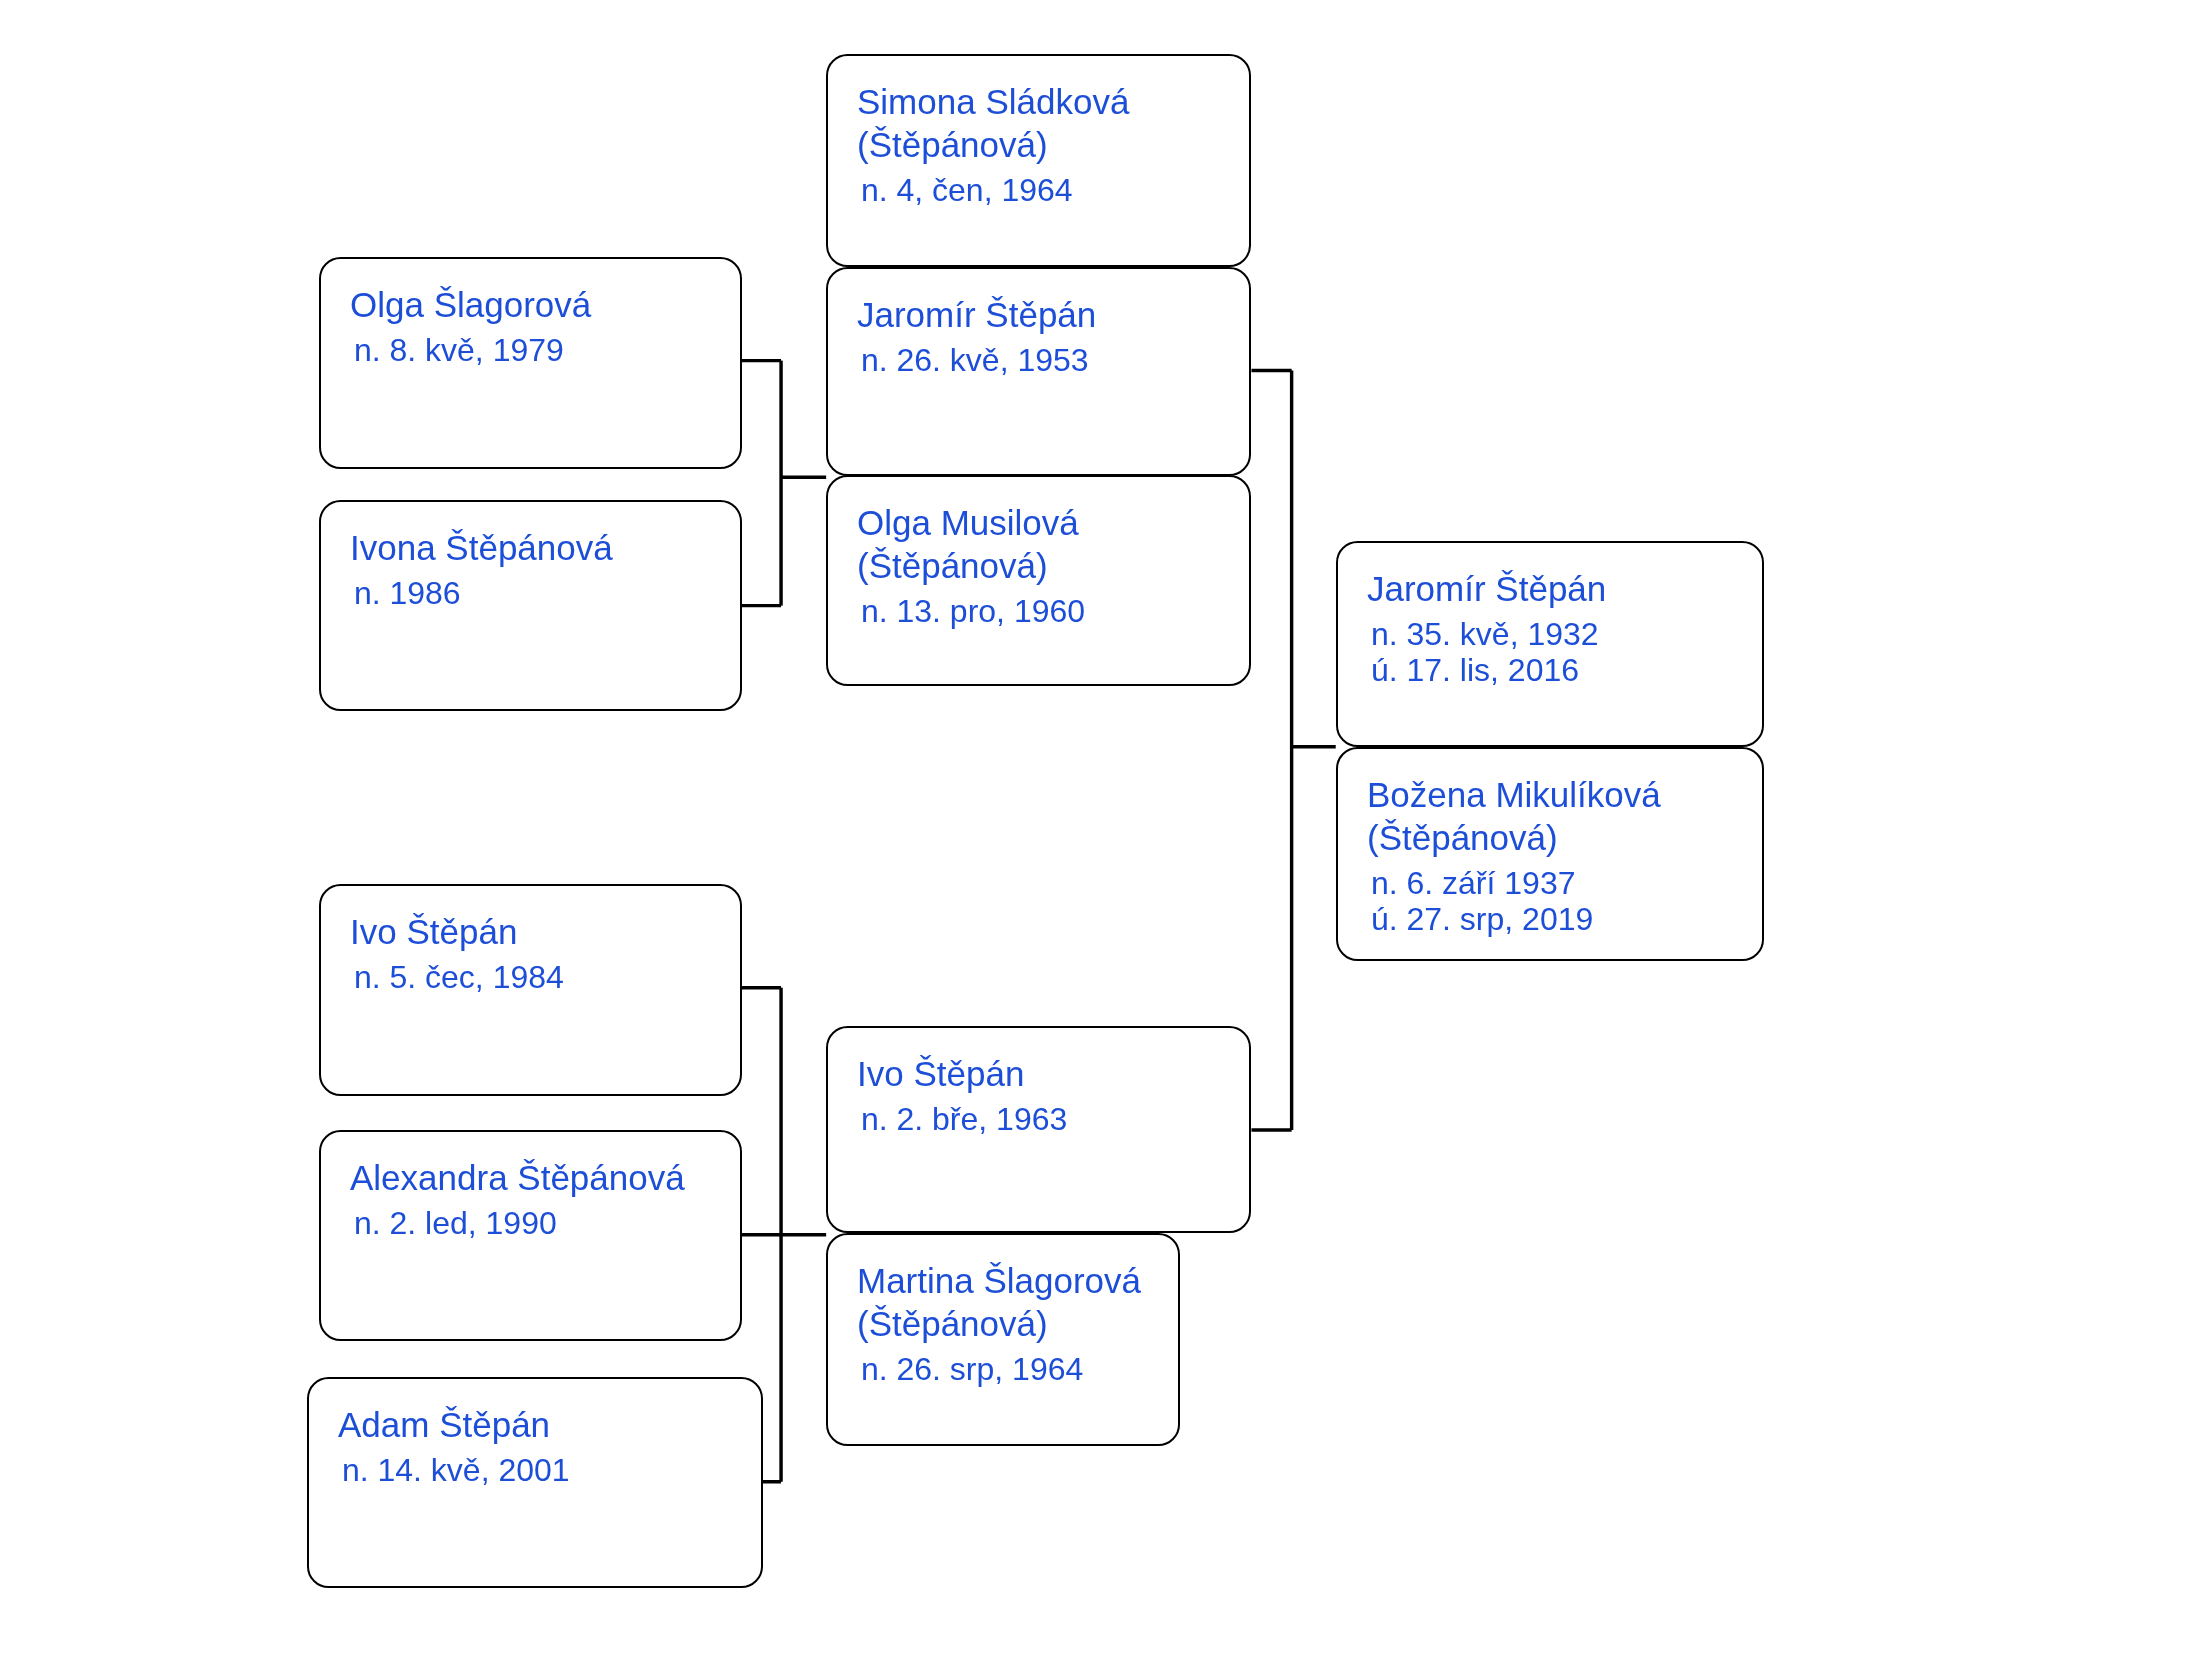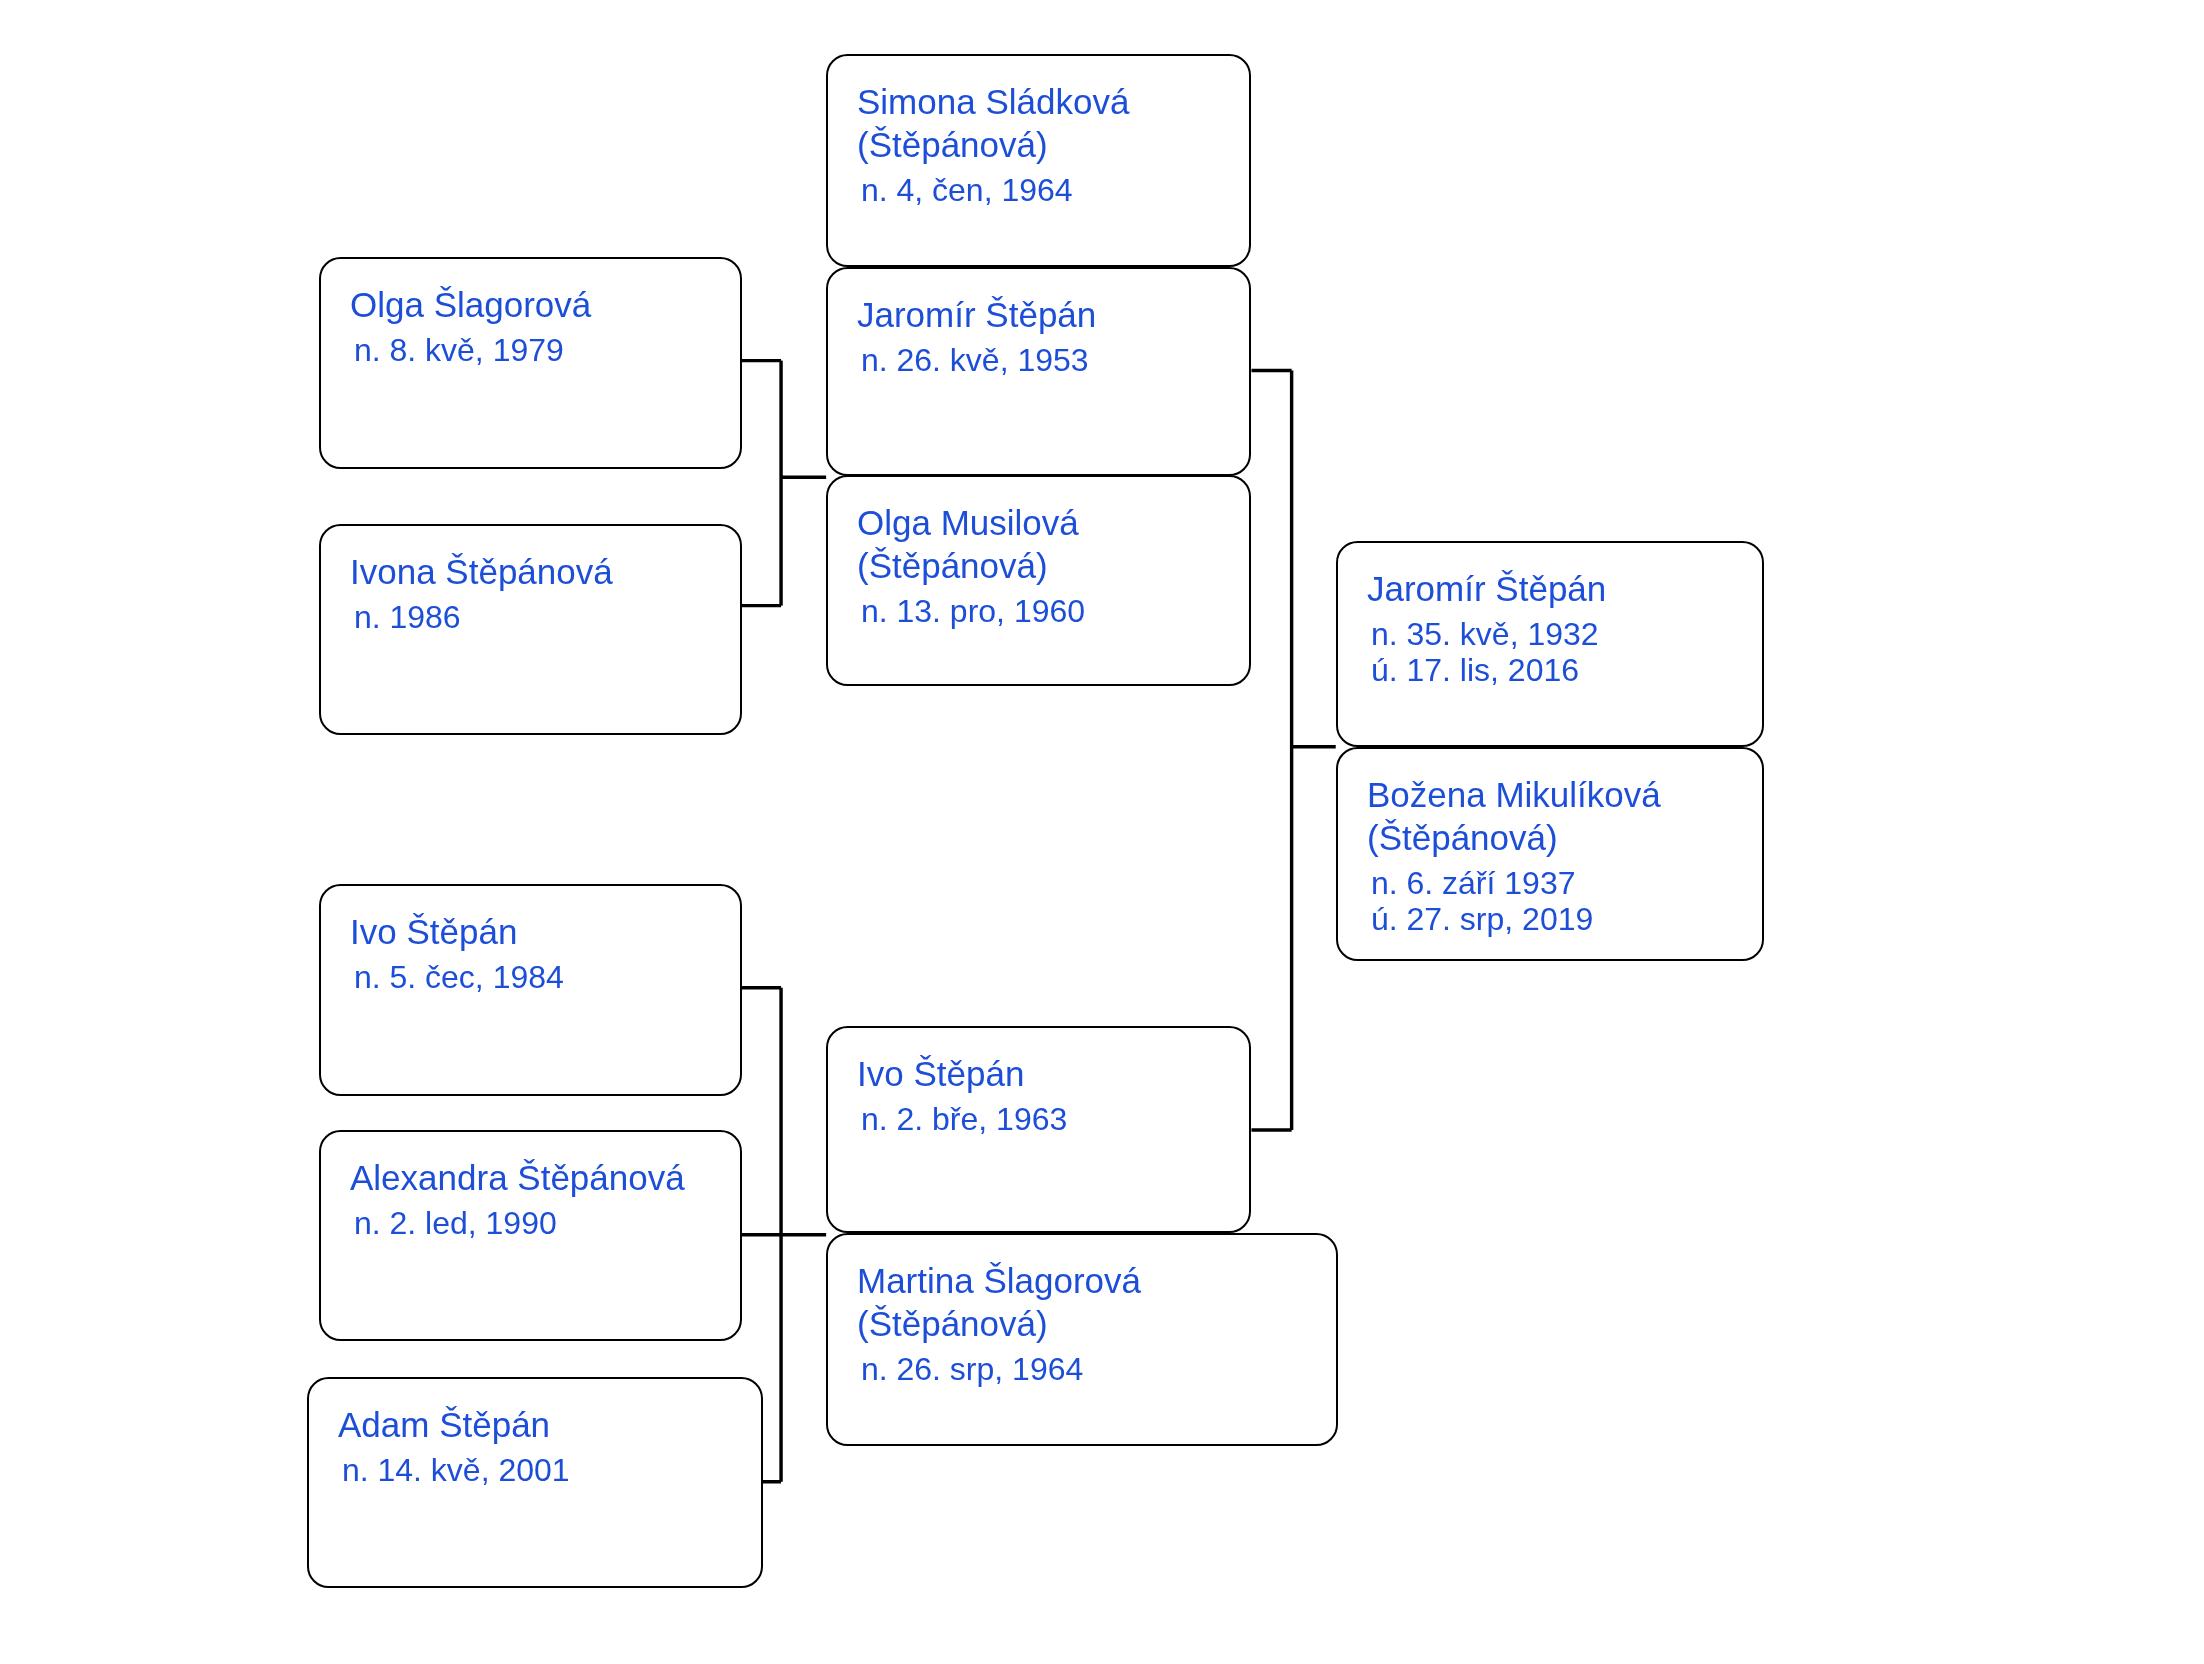--- a/index.html
+++ b/index.html
@@ -82,32 +82,32 @@
     <div class="pname">Olga Musilová</div>
     <div class="pname">(Štěpánová)</div>
     <div class="pdate first">n. 13. pro, 1960</div>
   </div>
 
   <div class="pbox" style="left:826px; top:1026px; width:425px; height:207px;">
     <div class="pname">Ivo Štěpán</div>
     <div class="pdate first">n. 2. bře, 1963</div>
   </div>
 
-  <div class="pbox" style="left:826px; top:1233px; width:512px; height:213px;">
+  <div class="pbox" style="left:826px; top:1233px; width:354px; height:213px;">
     <div class="pname">Martina Šlagorová</div>
     <div class="pname">(Štěpánová)</div>
     <div class="pdate first">n. 26. srp, 1964</div>
   </div>
 
   <div class="pbox" style="left:319px; top:257px; width:423px; height:212px;">
     <div class="pname">Olga Šlagorová</div>
     <div class="pdate first">n. 8. kvě, 1979</div>
   </div>
 
-  <div class="pbox" style="left:319px; top:500px; width:423px; height:211px;margin-top:24px;">
+  <div class="pbox" style="left:319px; top:500px; width:423px; height:211px;">
     <div class="pname">Ivona Štěpánová</div>
     <div class="pdate first">n. 1986</div>
   </div>
 
   <div class="pbox" style="left:319px; top:884px; width:423px; height:212px;">
     <div class="pname">Ivo Štěpán</div>
     <div class="pdate first">n. 5. čec, 1984</div>
   </div>
 
   <div class="pbox" style="left:319px; top:1130px; width:423px; height:211px;">

